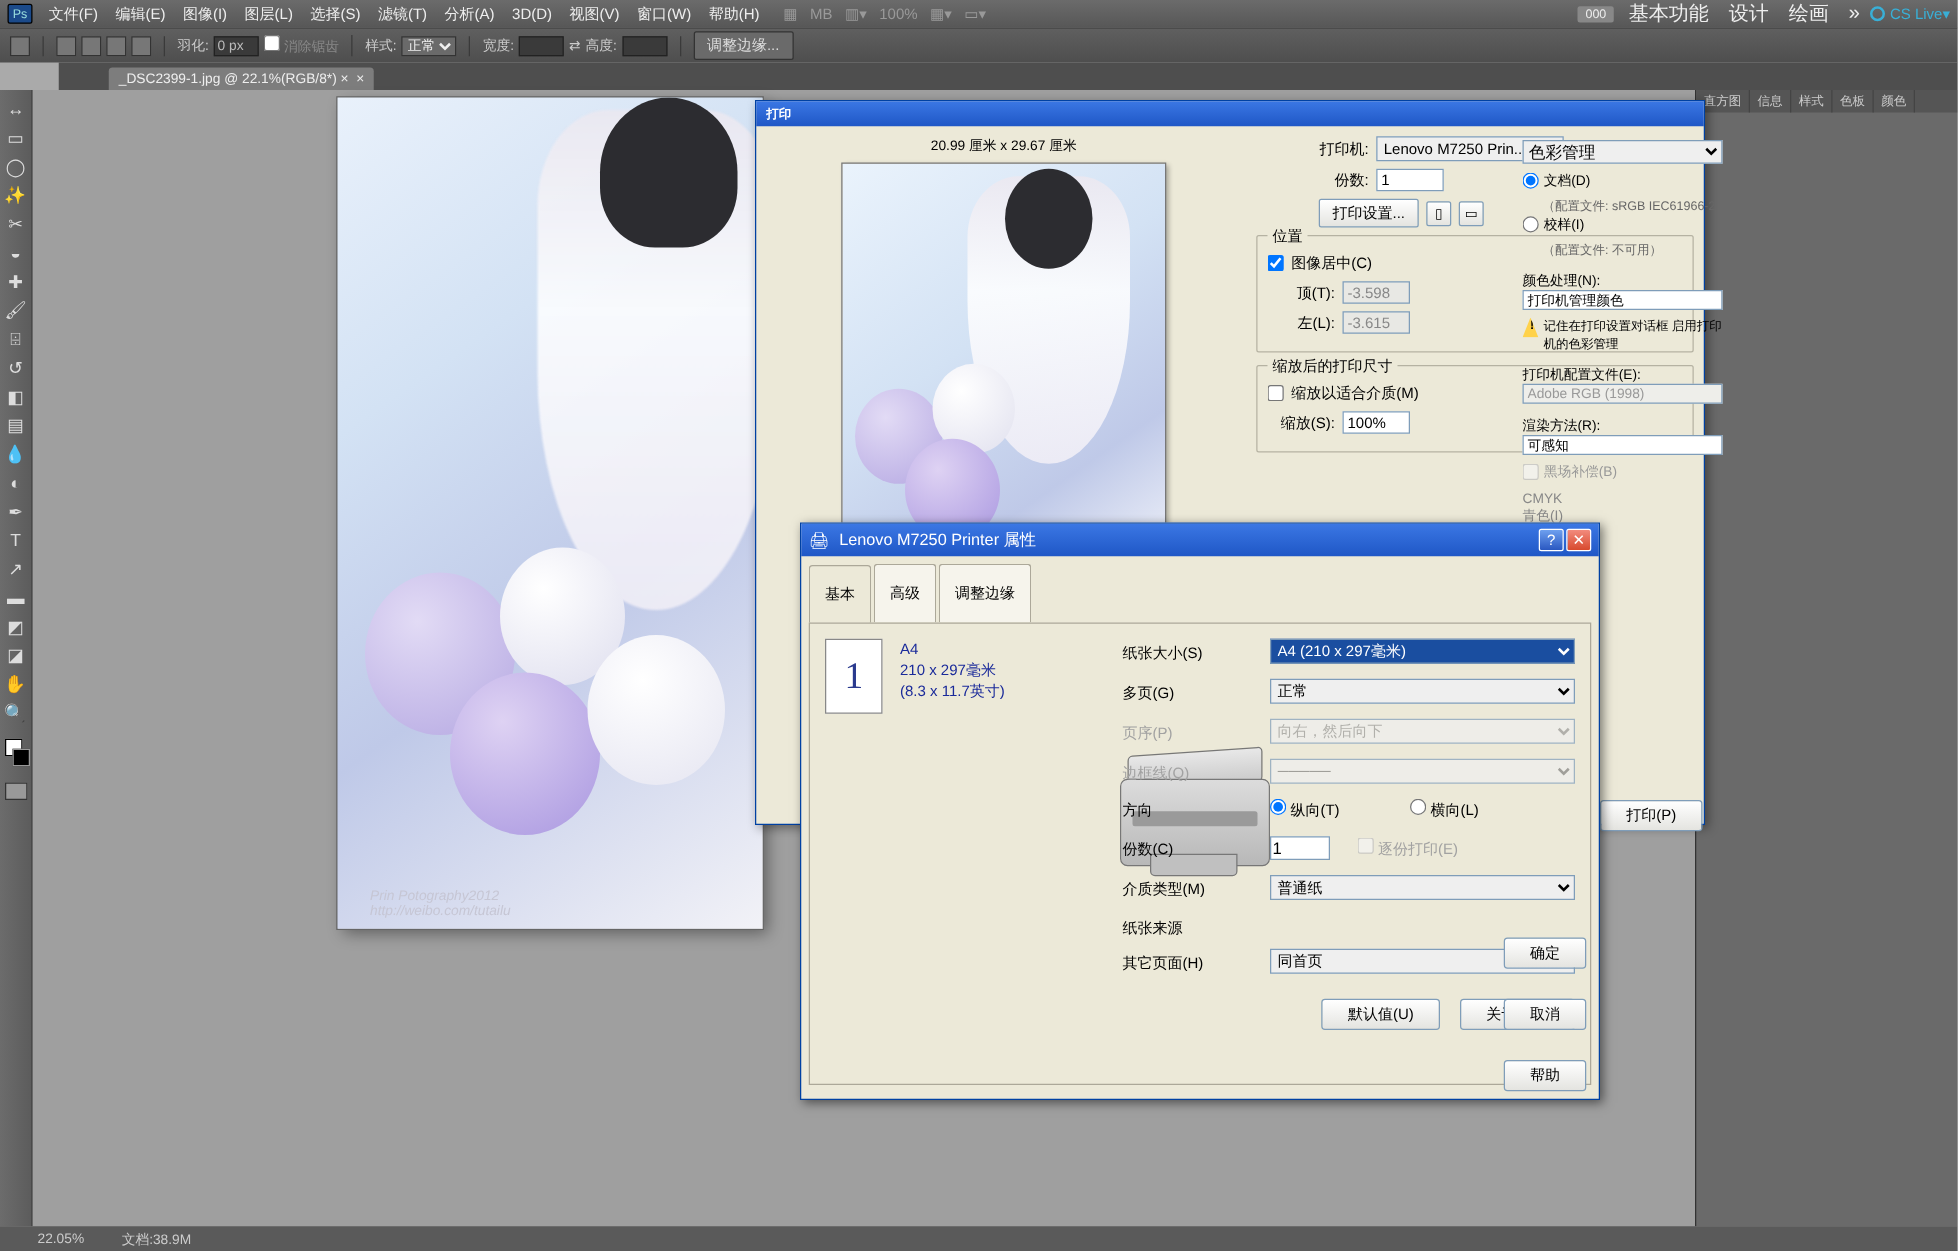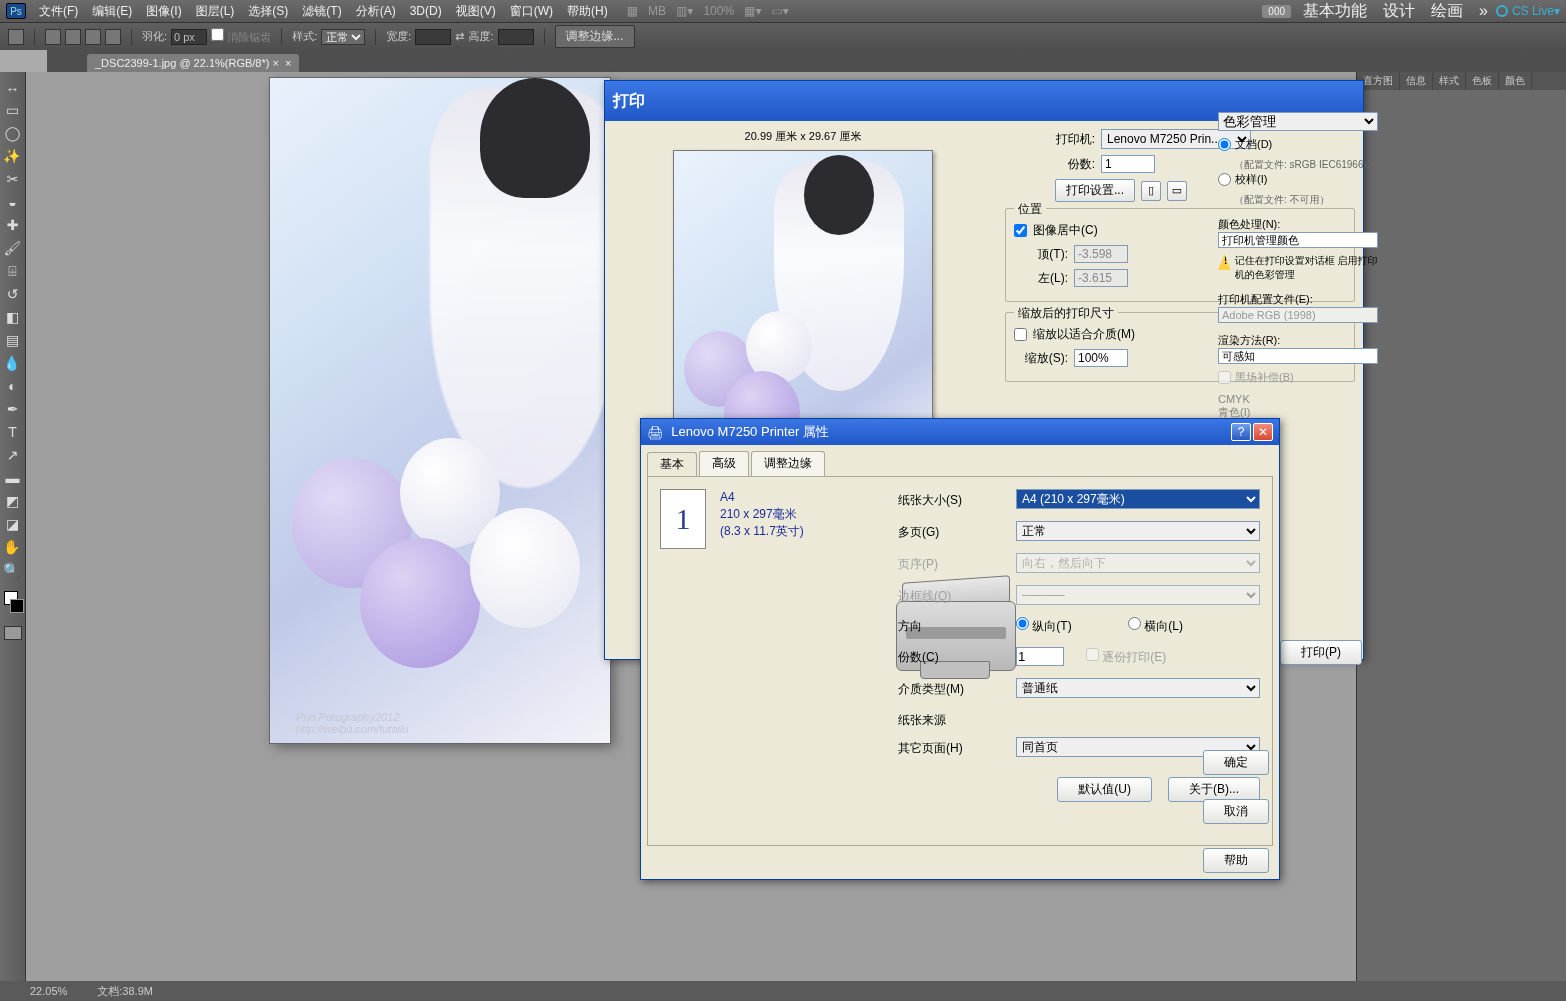--- a/index.html
+++ b/index.html
@@ -50,21 +50,21 @@
 
 .rightpanels { position:absolute; right:0; top:0; width:210px; bottom:0; background:#6a6a6a; border-left:1px solid #333; }
 .rightpanels .tabrow { background:#555; display:flex; font-size:10px; color:#ccc; }
 .rightpanels .tabrow span { padding:2px 6px; border-right:1px solid #444; }
 
 
 .statusbar { position:absolute; bottom:0; left:0; right:0; height:20px; background:#5a5a5a; color:#ccc; font-size:11px; display:flex; align-items:center; padding-left:30px; gap:30px; }
 
 
 .print-dialog { position:absolute; left:604px; top:80px; width:760px; height:580px; background:#ece9d8; border:1px solid #0041a3; box-shadow:2px 2px 8px rgba(0,0,0,.4); }
-.print-dialog .titlebar { height:40px; background:linear-gradient(#3b77e4,#1f57c6); color:#fff; display:flex; align-items:center; padding:0 8px; font-size:16px; font-weight:bold; }
+.print-dialog .titlebar { height:20px; background:linear-gradient(#3b77e4,#1f57c6); color:#fff; display:flex; align-items:center; padding:0 8px; font-size:10px; font-weight:bold; }
 .print-body { padding:8px; display:flex; gap:12px; height:calc(100% - 28px); font-size:12px; }
 .print-body .left { width:380px; }
 .print-body .right { flex:1; }
 .preview-label { text-align:center; font-size:11px; margin-bottom:6px; }
 .preview-box { width:260px; height:360px; border:1px solid #777; margin: 0 auto; box-shadow: 2px 2px 4px rgba(0,0,0,.3); background: linear-gradient(145deg,#eaf3fc 0%,#d3e2f4 40%,#bfc9e8 70%,#fff 100%); position:relative; overflow:hidden; }
 .preview-box .pb { position:absolute; border-radius:50%; }
 .preview-box .pb1 { width:70px; height:76px; background:radial-gradient(circle at 35% 30%,#e2dbf5,#b5a8e2); left:10px; top:180px; }
 .preview-box .pb2 { width:66px; height:72px; background:radial-gradient(circle at 35% 30%,#fff,#e0e0ee); left:72px; top:160px; }
 .preview-box .pb3 { width:76px; height:82px; background:radial-gradient(circle at 35% 30%,#ded2f3,#a997e0); left:50px; top:220px; }
 .preview-box .pbbride { position:absolute; left:100px; top:10px; width:130px; height:230px; background:linear-gradient(#ece8f0,#fff 40%,#f3f0f7); border-radius:50px 50px 80px 80px/60px 60px 160px 160px; opacity:.85; }
@@ -92,21 +92,21 @@
 
 .print-footer { position:absolute; left:1280px; top:640px; }
 
 
 .props-dialog { position:absolute; left:640px; top:418px; width:640px; height:462px; background:#ece9d8; border:1px solid #0041a3; box-shadow:2px 2px 8px rgba(0,0,0,.5); }
 .props-dialog .titlebar { height:26px; background:linear-gradient(#3b77e4,#1f57c6); color:#fff; display:flex; align-items:center; padding:0 6px; font-family:"SimSun",monospace; font-size:13px; }
 .props-dialog .titlebar .sp { flex:1; }
 .props-dialog .titlebar .winbtn { width:20px; height:18px; border:1px solid #fff; background:linear-gradient(#6ea0ef,#2a58c1); color:#fff; display:flex; align-items:center; justify-content:center; font-size:12px; cursor:pointer; margin-left:2px; border-radius:2px; }
 .props-dialog .titlebar .winclose { background:linear-gradient(#f28b7d,#d84a2e); }
 .tabs { display:flex; margin:6px 6px 0 6px; }
-.tabs .tab { border:1px solid #aca899; border-bottom:none; background:#f6f4ec; padding:3px 12px; font-size:12px; margin-right:2px; border-radius:3px 3px 0 0; cursor:pointer; }
+.tabs .tab { border:1px solid #aca899; border-bottom:none; background:#f6f4ec; padding:14px 12px; font-size:12px; margin-right:2px; border-radius:3px 3px 0 0; cursor:pointer; }
 .tabs .tab.active { background:#ece9d8; border-bottom:1px solid #ece9d8; position:relative; top:1px; }
 .tabpanel { border:1px solid #aca899; margin:0 6px; height:370px; background:#ece9d8; padding:12px; position:relative; }
 .paper-icon { width:46px; height:60px; border:1px solid #888; background:#fff; display:flex; align-items:center; justify-content:center; font-size:30px; color:#2a3a8e; font-family:serif; }
 .paper-label { color:#1a2a9a; font-size:12px; line-height:1.4; }
 .paper-row { display:flex; gap:14px; margin-bottom:12px; }
 .printer-art { width:160px; height:130px; margin:10px auto 0; position:relative; }
 .printer-art .body { position:absolute; left:16px; top:40px; width:120px; height:70px; background:linear-gradient(#dcdcdc,#b8b8b8); border:1px solid #777; border-radius:6px; }
 .printer-art .lid { position:absolute; left:22px; top:18px; width:108px; height:28px; background:linear-gradient(#e8e8e8,#cacaca); border:1px solid #777; border-radius:4px; transform:skewY(-4deg); }
 .printer-art .tray { position:absolute; left:40px; top:100px; width:70px; height:18px; background:#c0c0c0; border:1px solid #777; border-radius:0 0 4px 4px; }
 .printer-art .panel { position:absolute; left:26px; top:66px; width:100px; height:12px; background:#9a9a9a; border-radius:2px; }

